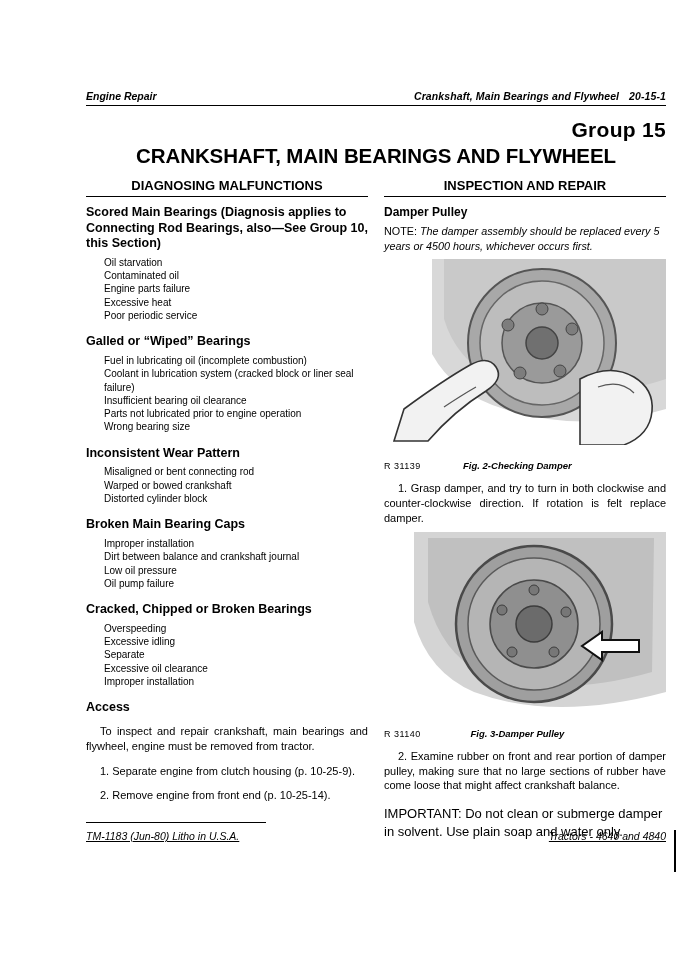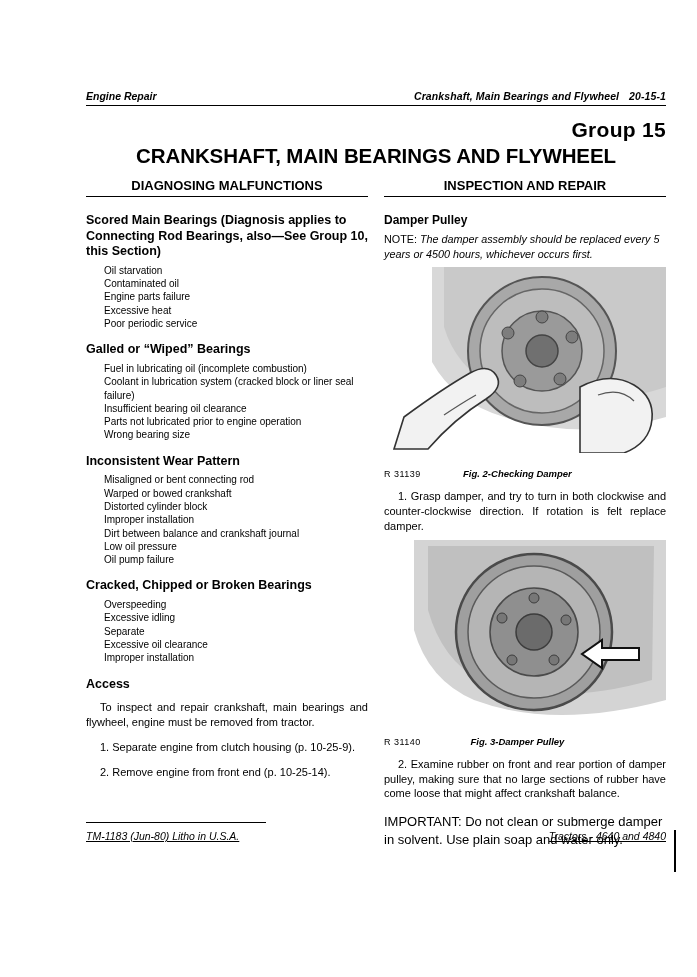--- a/index.html
+++ b/index.html
@@ -78,21 +78,21 @@
   .col-right {
     width: 282px;
     margin-left: 16px;
   }
   .colhead {
     text-align: center;
     font-size: 13px;
     font-weight: bold;
     border-bottom: 1.2px solid #000;
     padding-bottom: 3px;
-    margin-bottom: 16px;
+    margin-bottom: 8px;
   }
   h3.sect {
     font-size: 12.5px;
     font-weight: bold;
     margin: 12px 0 4px 0;
     line-height: 1.25;
   }
   h3.sect.first {
     margin-top: 2px;
   }
@@ -246,20 +246,21 @@
           <li>Wrong bearing size</li>
         </ul>
 
         <h3 class="sect">Inconsistent Wear Pattern</h3>
         <ul class="bullets">
           <li>Misaligned or bent connecting rod</li>
           <li>Warped or bowed crankshaft</li>
           <li>Distorted cylinder block</li>
         </ul>
 
+        <h3 class="sect">Broken Main Bearing Caps</h3>
         <ul class="bullets">
           <li>Improper installation</li>
           <li>Dirt between balance and crankshaft journal</li>
           <li>Low oil pressure</li>
           <li>Oil pump failure</li>
         </ul>
 
         <h3 class="sect">Cracked, Chipped or Broken Bearings</h3>
         <ul class="bullets">
           <li>Overspeeding</li>

